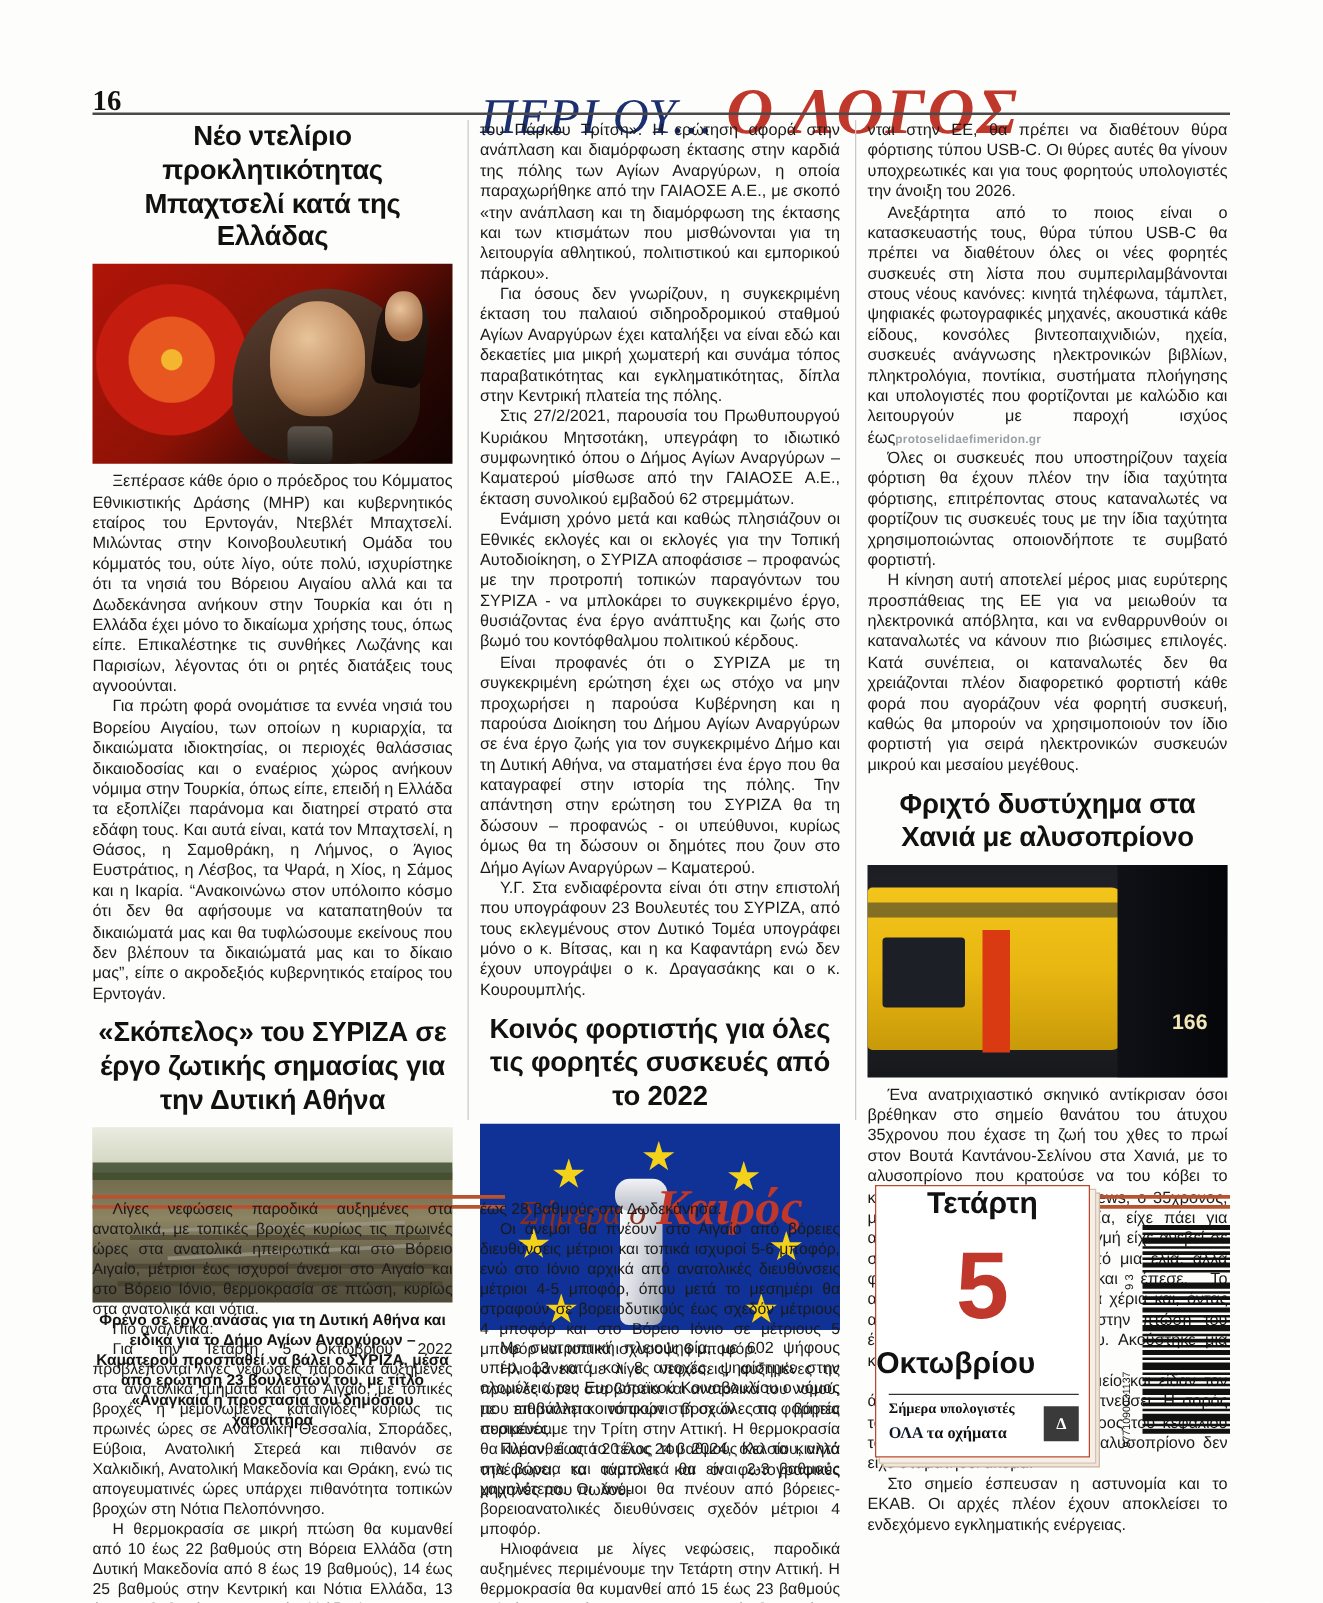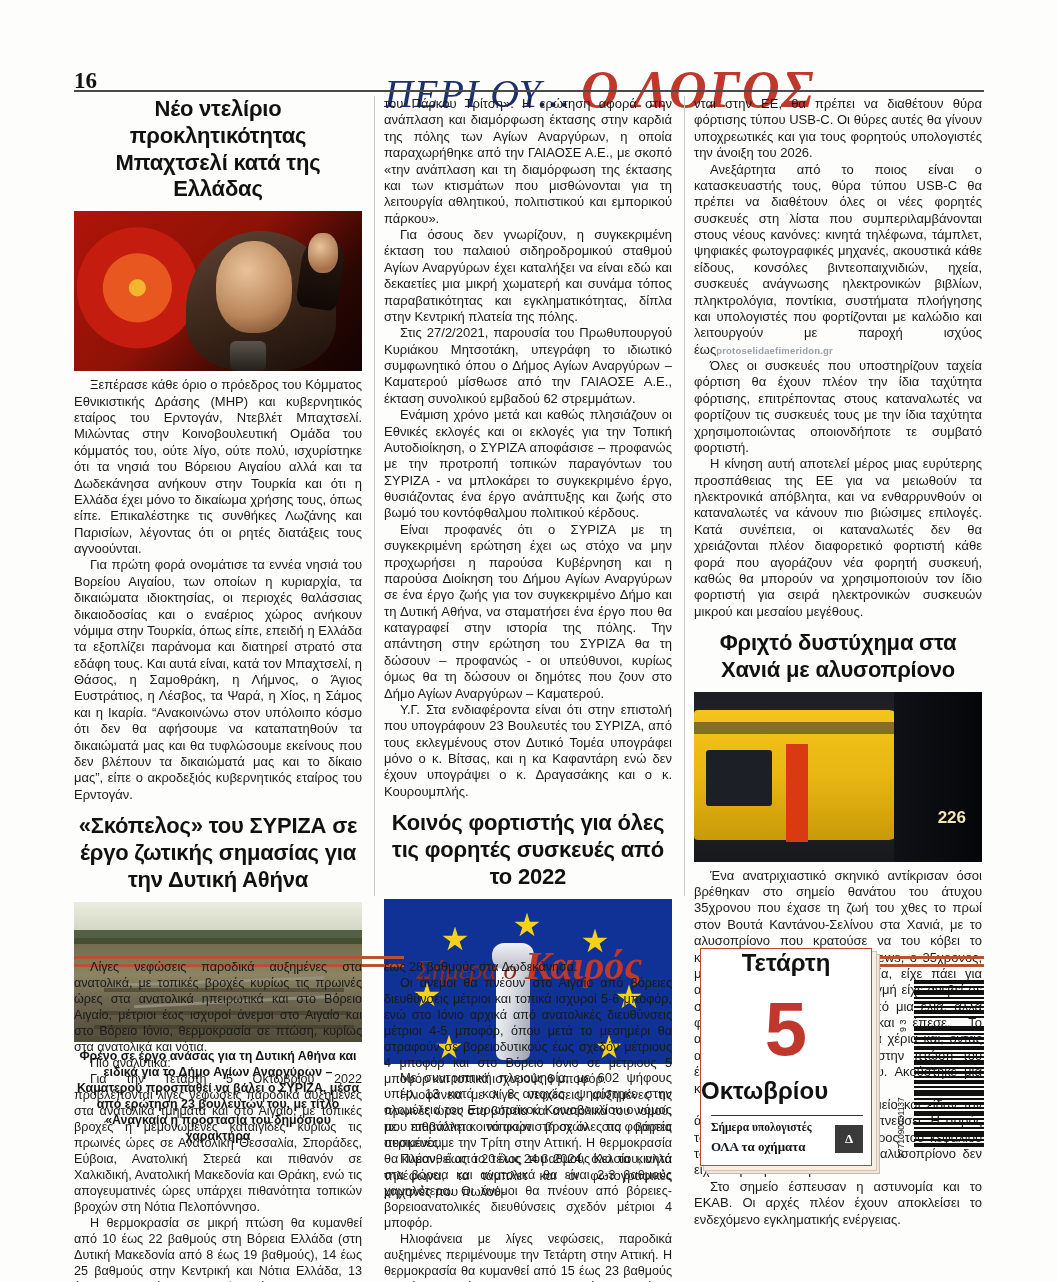--- a/index.html
+++ b/index.html
@@ -216,21 +216,21 @@
     <div class="gap"></div>
 
     <h2 class="hl">Φριχτό δυστύχημα στα Χανιά με αλυσοπρίονο</h2>
 
     <div class="photo ph-bus">
       <div class="body"></div>
       <div class="stripe"></div>
       <div class="win"></div>
       <div class="door"></div>
       <div class="dark"></div>
-      <div class="num">226</div>
+      <div class="num">166</div>
     </div>
 
     <p class="body">Ένα ανατριχιαστικό σκηνικό αντίκρισαν όσοι βρέθηκαν στο σημείο θανάτου του άτυχου 35χρονου που έχασε τη ζωή του χθες το πρωί στον Βουτά Καντάνου-Σελίνου στα Χανιά, με το αλυσοπρίονο που κρατούσε να του κόβει το κεφάλι. Σύμφωνα με το zarpanews, ο 35χρονος, με καταγωγή από την Αλβανία, είχε πάει για αγροτικές εργασίες. Κάποια στιγμή είχε ανεβεί σε σκάλα για να κόψει κλαδιά από μια ελιά, αλλά φαίνεται πως γλίστρησε και έπεσε. Το αλυσοπρίονο του έφυγε από τα χέρια και, όντας ακόμα σε λειτουργία, πάνω στην πτώση του έκοψε μέρος του κεφαλιού του. Ακούστηκε μια κραυγή και στη συνέχεια σιγή.</p>
     <p class="body">Περίοικοι έσπευσαν στο σημείο και είδαν τον άτυχο άνδρα να έχει πλέον εκπνεύσει. Η σορός του κείτονταν στο χώμα, με μέρος του κεφαλιού του να έχει αποκοπεί, ενώ το αλυσοπρίονο δεν είχε σταματήσει ακόμα.</p>
     <p class="body">Στο σημείο έσπευσαν η αστυνομία και το ΕΚΑΒ. Οι αρχές πλέον έχουν αποκλείσει το ενδεχόμενο εγκληματικής ενέργειας.</p>
   </div>
 
   <div class="w-band">
     <div class="w-line" style="left:0;top:14px;width:330px;"></div>
     <div class="w-line" style="left:0;top:22px;width:330px;"></div>

